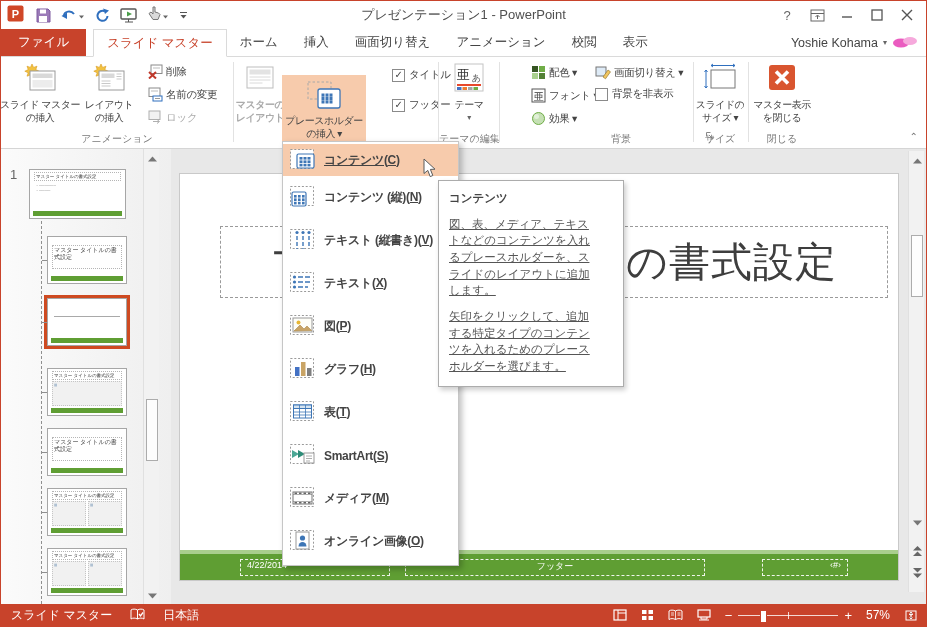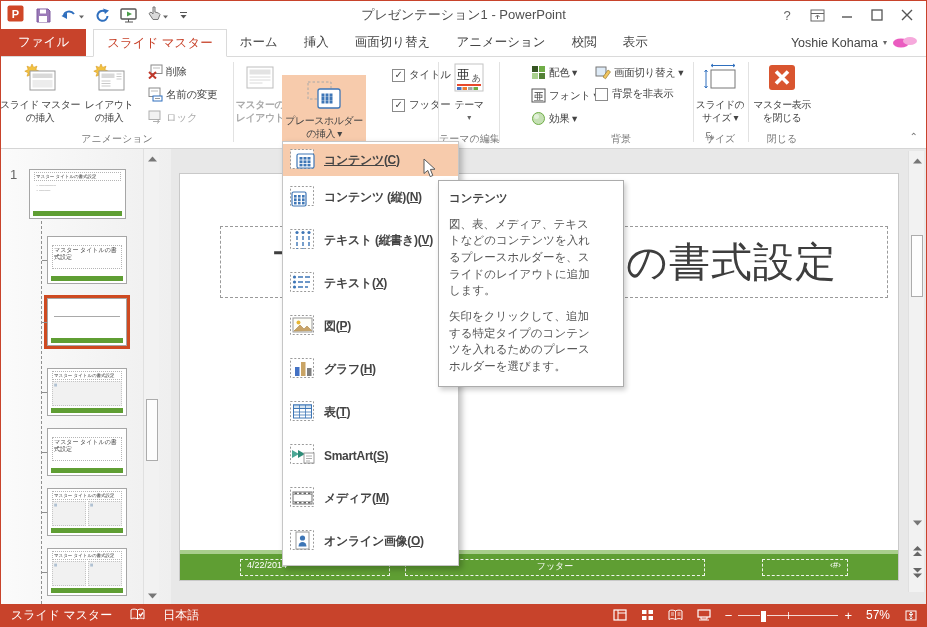--- a/index.html
+++ b/index.html
@@ -65,21 +65,21 @@
   .ddmenu{position:absolute;left:281px;top:140px;width:177px;background:#fff;border:1px solid #C6C6C6;
     box-shadow:3px 3px 6px rgba(0,0,0,.25);z-index:50;padding:2px 0;box-sizing:border-box;}
   .mitem{display:flex;align-items:center;gap:8px;height:43px;padding:0 6px;font-size:12px;color:#444;font-weight:bold;letter-spacing:-0.3px;white-space:nowrap;}
   .mitem.first{height:32px;}
   .mitem.hl{background:#F7CBAC;text-decoration:underline;}
   .mkey{text-decoration:underline;}
   
   .tooltip{position:absolute;left:437px;top:179px;width:186px;background:#fff;border:1px solid #ACACAC;
     box-shadow:2px 3px 5px rgba(0,0,0,.2);z-index:60;padding:9px 10px;font-size:11.5px;color:#555;line-height:1.45;box-sizing:border-box;}
   .tt-title{font-weight:bold;color:#444;margin-bottom:9px;}
-  .tt-p{margin:0 16px 9px 0;}
+  .tt-p{margin:0 16px 9px 0;text-decoration:underline;}
   .cursor{position:absolute;left:422px;top:157px;z-index:70;}
   
   .statusbar{position:absolute;left:0;bottom:0;right:0;height:22px;background:#C8432B;color:#fff;display:flex;align-items:center;font-size:12px;}
   .sb-left{display:flex;align-items:center;gap:18px;padding-left:10px;}
   .sb-right{margin-left:auto;display:flex;align-items:center;gap:14px;padding-right:8px;}
   .zoomslider{display:flex;align-items:center;gap:6px;}
   .ztrack{position:relative;width:100px;height:1px;background:rgba(255,255,255,.8);}
   .zthumb{position:absolute;left:22px;top:-5px;width:5px;height:11px;background:#fff;border:1px solid #C8432B;}
   .ztick{position:absolute;left:50px;top:-3px;width:1px;height:7px;background:rgba(255,255,255,.8);}
   .sb-item{display:flex;align-items:center;}

